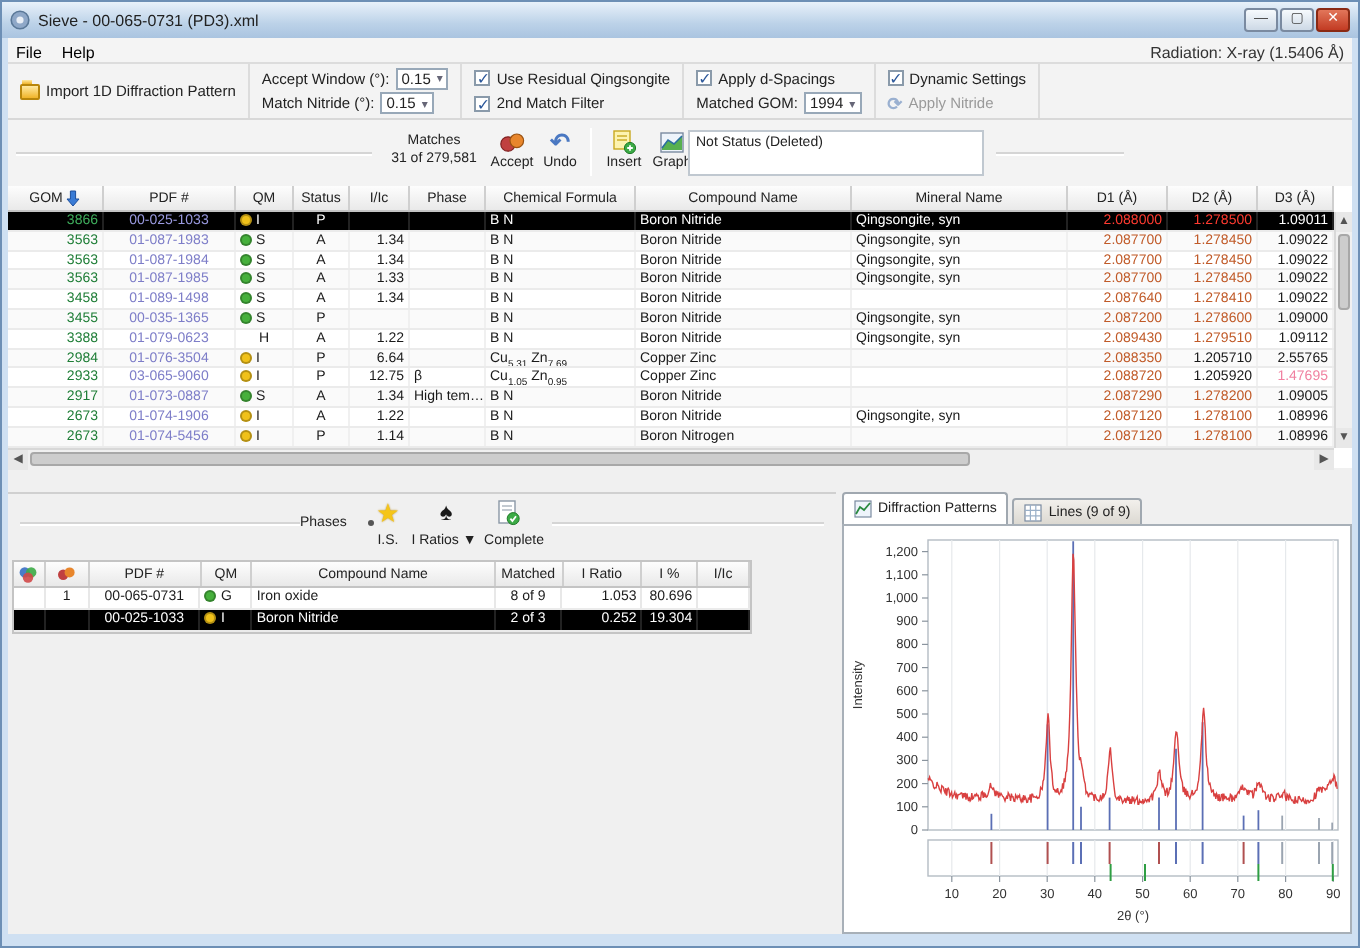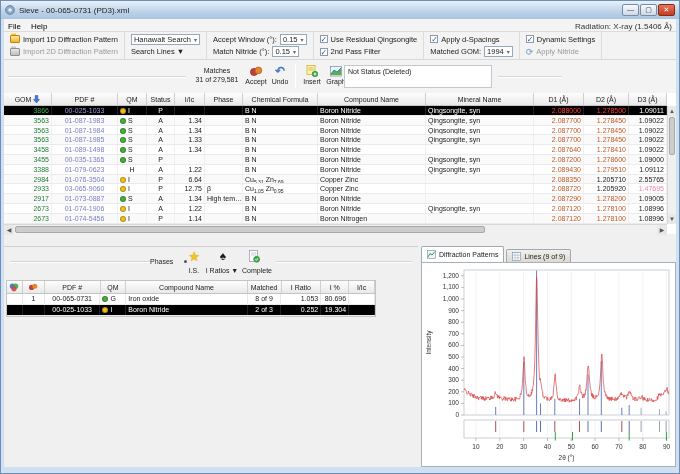--- a/index.html
+++ b/index.html
@@ -139,35 +139,20 @@
       <span>Help</span>
       <span class="menu-right">Radiation: X-ray (1.5406 Å)</span>
     </div>
 
     <div class="toolbar">
       <div class="tgroup">
         <div class="trow">
           <span class="folder"></span>
           <span>Import 1D Diffraction Pattern</span>
         </div>
-        <div class="trow dim">
-          <span class="folder gray"></span>
-          <span>Import 2D Diffraction Pattern</span>
-        </div>
-      </div>
-      <div class="tgroup">
-        <div class="trow">
-          <span class="combo">
-            <span>Hanawalt Search</span>
-            <span class="arr">▾</span>
-          </span>
-        </div>
-        <div class="trow">
-          <span>Search Lines ▼</span>
-        </div>
       </div>
       <div class="tgroup">
         <div class="trow">
           <span>Accept Window (°):</span>
           <span class="combo">
             <span>0.15</span>
             <span class="arr">▾</span>
           </span>
         </div>
         <div class="trow">
@@ -178,21 +163,21 @@
           </span>
         </div>
       </div>
       <div class="tgroup">
         <div class="trow">
           <span class="cb">✓</span>
           <span>Use Residual Qingsongite</span>
         </div>
         <div class="trow">
           <span class="cb">✓</span>
-          <span>2nd Pass Filter</span>
+          <span>2nd Match Filter</span>
         </div>
       </div>
       <div class="tgroup">
         <div class="trow">
           <span class="cb">✓</span>
           <span>Apply d-Spacings</span>
         </div>
         <div class="trow">
           <span>Matched GOM:</span>
           <span class="combo">

